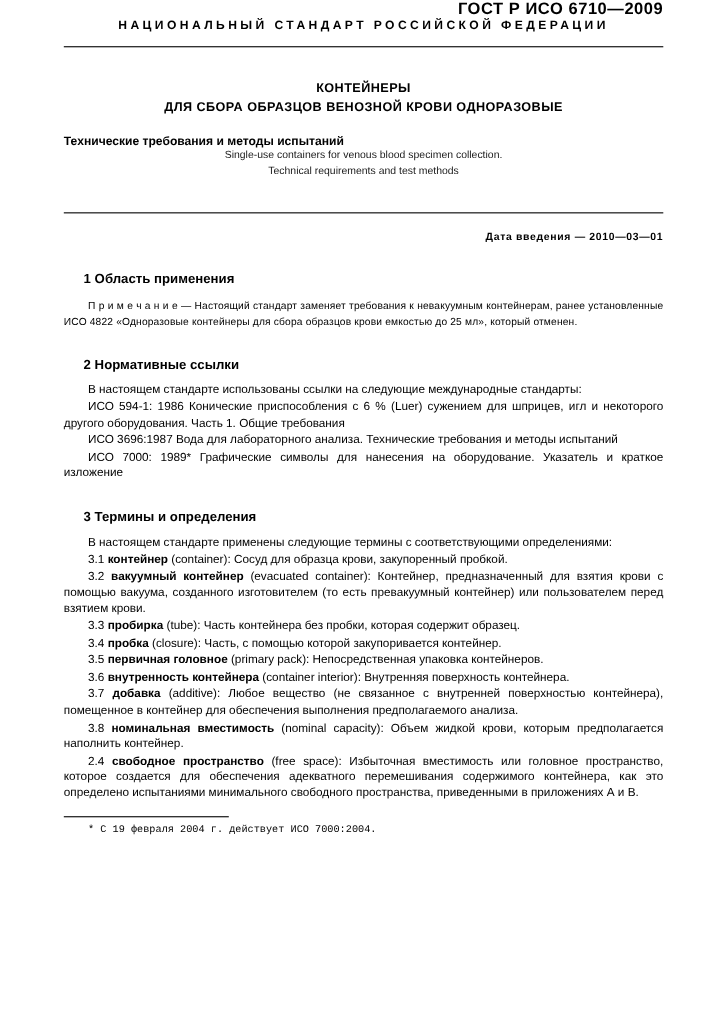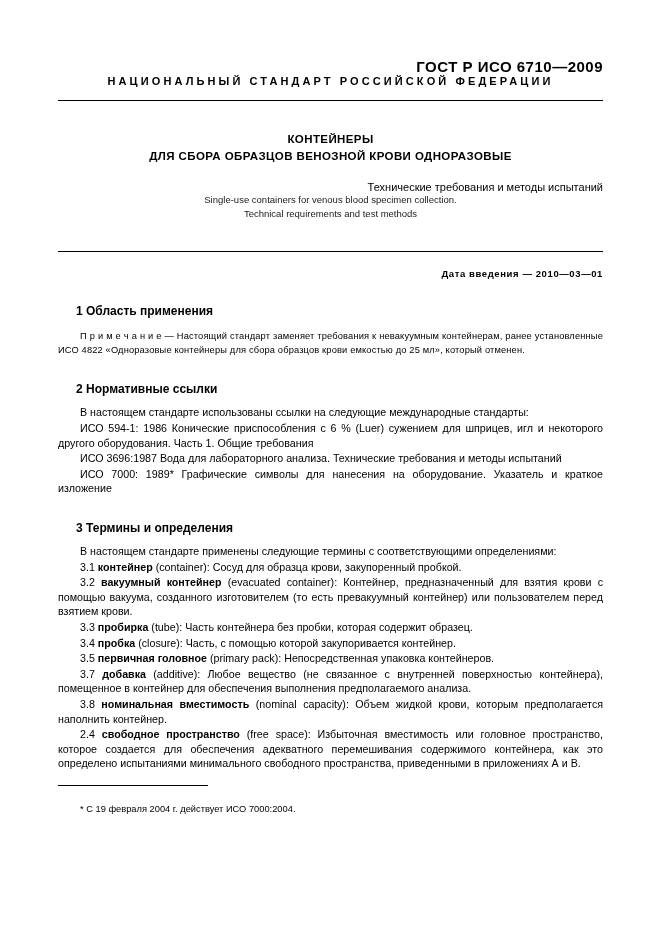--- a/index.html
+++ b/index.html
@@ -20,21 +20,20 @@
     width: 661px;
     height: 936px;
     box-sizing: border-box;
     padding: 0 58px;
   }
   .gost-title {
     text-align: right;
     font-size: 15px;
     font-weight: bold;
     letter-spacing: 0.5px;
-    margin-top: 58px;
   }
   .national-standard {
     text-align: center;
     font-size: 11px;
     font-weight: bold;
     letter-spacing: 3.1px;
   }
   .rule {
     border: none;
     border-top: 1px solid #000;
@@ -48,23 +47,23 @@
     margin-top: 30px;
   }
   .doc-title .line1,
   .doc-title .line2 {
     font-size: 11.5px;
     font-weight: bold;
     letter-spacing: 0.4px;
     line-height: 17px;
   }
   .doc-subtitle {
-    text-align: right;
+    text-align: left;
     font-size: 11px;
-    font-weight: normal;
+    font-weight: bold;
     margin-top: 16px;
   }
   .doc-english {
     text-align: center;
     font-size: 9.5px;
     color: #1a1a1a;
     margin-top: 0;
     line-height: 14px;
   }
   .rule-mid {
@@ -103,22 +102,23 @@
     font-weight: bold;
   }
   .footnote-rule {
     border: none;
     border-top: 1px solid #000;
     width: 150px;
     margin: 14px 0 0 0;
   }
   .footnote {
     font-size: 9.3px;
-    margin-top: 18px;
+    margin-top: 5px;
     text-indent: 22px;
+    font-family: Liberation Mono, monospace;
   }
 </style>
 </head>
 <body>
 
 <div class="page">
 
   <div class="gost-title">ГОСТ Р ИСО 6710—2009</div>
 
   <div class="national-standard">НАЦИОНАЛЬНЫЙ СТАНДАРТ РОССИЙСКОЙ ФЕДЕРАЦИИ</div>
@@ -156,20 +156,21 @@
   <p class="body-text"><span>3.1</span> <b class="term">контейнер</b><span> (container): Сосуд для образца крови, закупоренный пробкой.</span></p>
 
   <p class="body-text"><span>3.2</span> <b class="term">вакуумный контейнер</b><span> (evacuated container): Контейнер, предназначенный для взятия крови с помощью вакуума, созданного изготовителем (то есть превакуумный контейнер) или пользователем перед взятием крови.</span></p>
 
   <p class="body-text"><span>3.3</span> <b class="term">пробирка</b><span> (tube): Часть контейнера без пробки, которая содержит образец.</span></p>
 
   <p class="body-text"><span>3.4</span> <b class="term">пробка</b><span> (closure): Часть, с помощью которой закупоривается контейнер.</span></p>
 
   <p class="body-text"><span>3.5</span> <b class="term">первичная головное</b><span> (primary pack): Непосредственная упаковка контейнеров.</span></p>
 
+  <p class="body-text"><span>3.6</span> <b class="term">внутренность контейнера</b><span> (container interior): Внутренняя поверхность контейнера.</span></p>
 
   <p class="body-text"><span>3.7</span> <b class="term">добавка</b><span> (additive): Любое вещество (не связанное с внутренней поверхностью контейнера), помещенное в контейнер для обеспечения выполнения предполагаемого анализа.</span></p>
 
   <p class="body-text"><span>3.8</span> <b class="term">номинальная вместимость</b><span> (nominal capacity): Объем жидкой крови, которым предполагается наполнить контейнер.</span></p>
 
   <p class="body-text"><span>2.4</span> <b class="term">свободное пространство</b><span> (free space): Избыточная вместимость или головное пространство, которое создается для обеспечения адекватного перемешивания содержимого контейнера, как это определено испытаниями минимального свободного пространства, приведенными в приложениях А и В.</span></p>
 
   <hr class="footnote-rule">
   <div class="footnote">*  С 19 февраля 2004 г. действует ИСО 7000:2004.</div>
 

